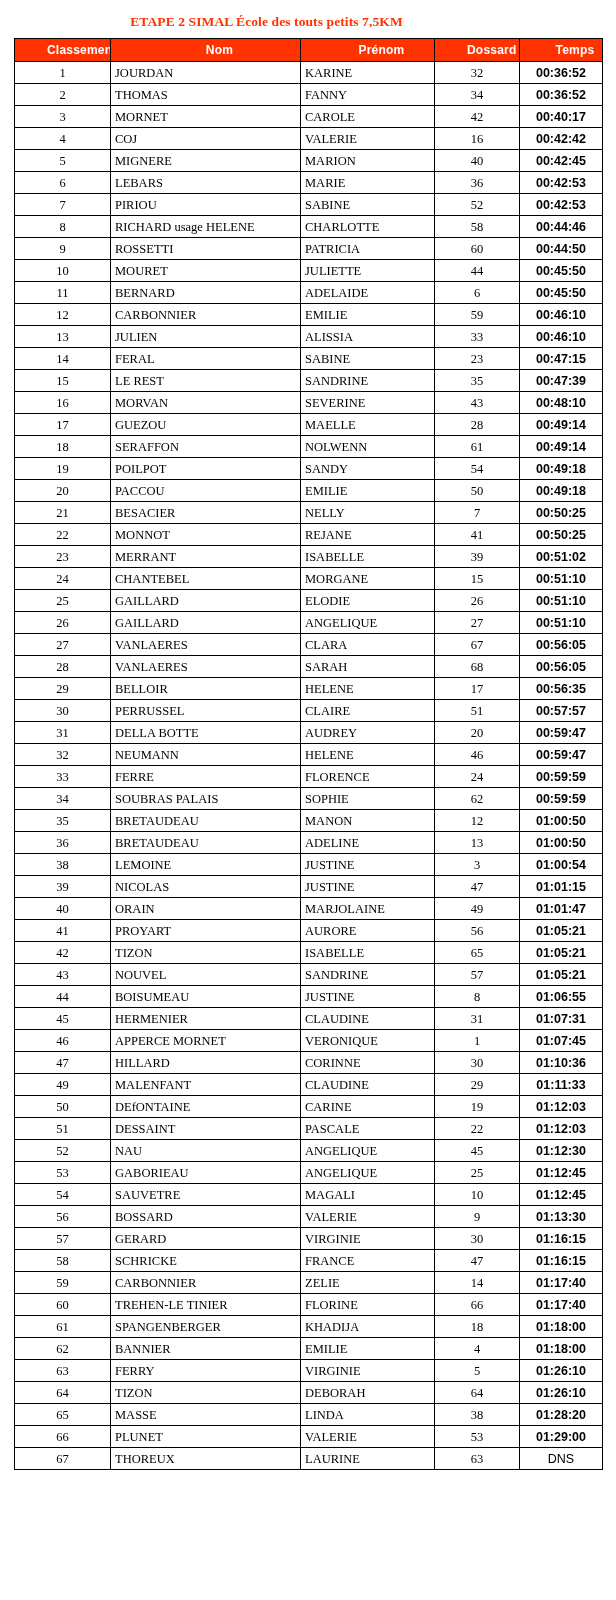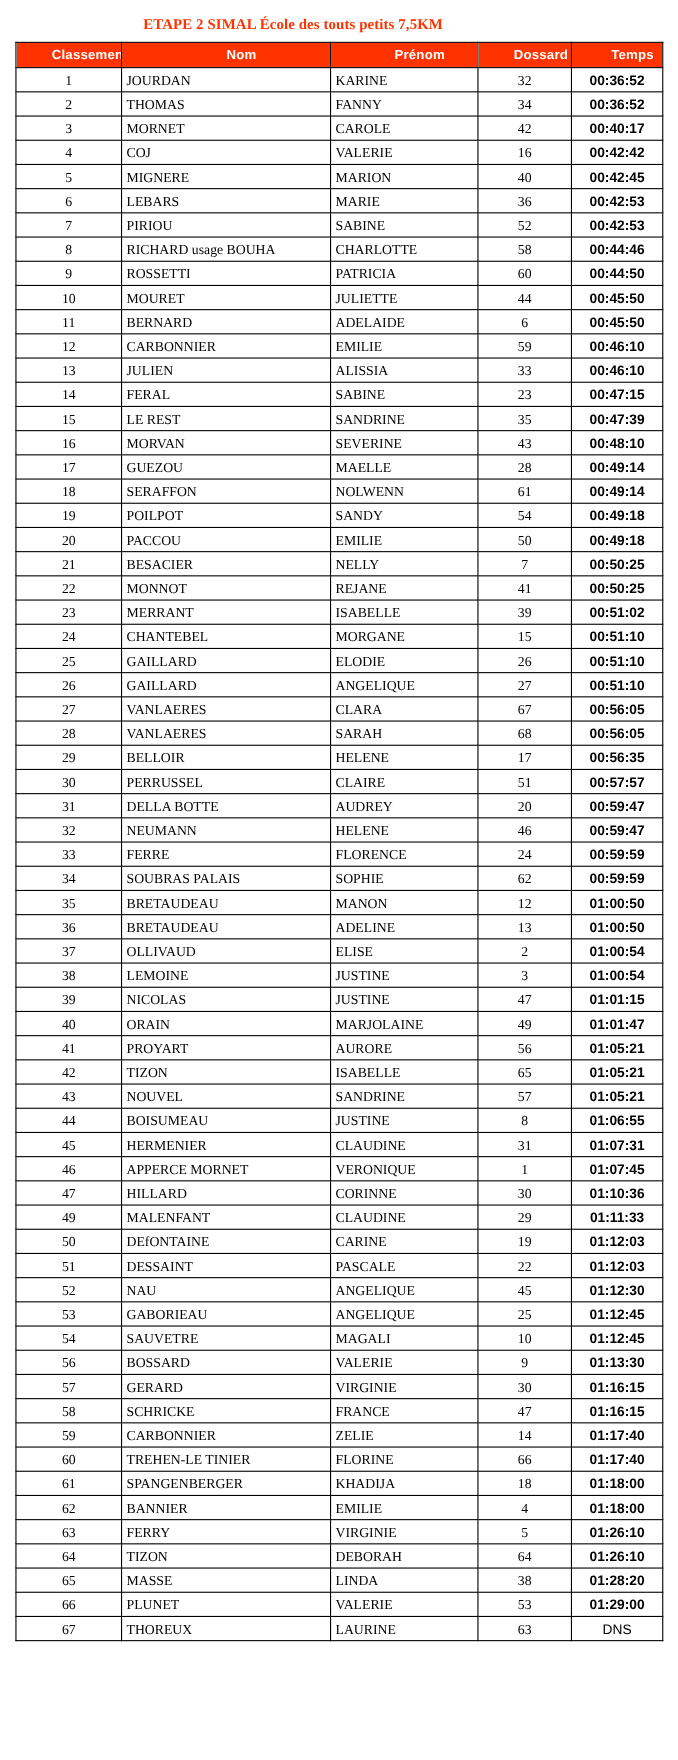--- a/index.html
+++ b/index.html
@@ -135,21 +135,21 @@
         </tr>
         <tr>
           <td class="rank">7</td>
           <td class="nom">PIRIOU</td>
           <td class="prenom">SABINE</td>
           <td class="dossard">52</td>
           <td class="temps">00:42:53</td>
         </tr>
         <tr>
           <td class="rank">8</td>
-          <td class="nom">RICHARD usage BOUHA</td>
+          <td class="nom">RICHARD usage HELENE</td>
           <td class="prenom">CHARLOTTE</td>
           <td class="dossard">58</td>
           <td class="temps">00:44:46</td>
         </tr>
         <tr>
           <td class="rank">9</td>
           <td class="nom">ROSSETTI</td>
           <td class="prenom">PATRICIA</td>
           <td class="dossard">60</td>
           <td class="temps">00:44:50</td>
@@ -335,27 +335,20 @@
           <td class="prenom">MANON</td>
           <td class="dossard">12</td>
           <td class="temps">01:00:50</td>
         </tr>
         <tr>
           <td class="rank">36</td>
           <td class="nom">BRETAUDEAU</td>
           <td class="prenom">ADELINE</td>
           <td class="dossard">13</td>
           <td class="temps">01:00:50</td>
-        </tr>
-        <tr>
-          <td class="rank">37</td>
-          <td class="nom">OLLIVAUD</td>
-          <td class="prenom">ELISE</td>
-          <td class="dossard">2</td>
-          <td class="temps">01:00:54</td>
         </tr>
         <tr>
           <td class="rank">38</td>
           <td class="nom">LEMOINE</td>
           <td class="prenom">JUSTINE</td>
           <td class="dossard">3</td>
           <td class="temps">01:00:54</td>
         </tr>
         <tr>
           <td class="rank">39</td>

